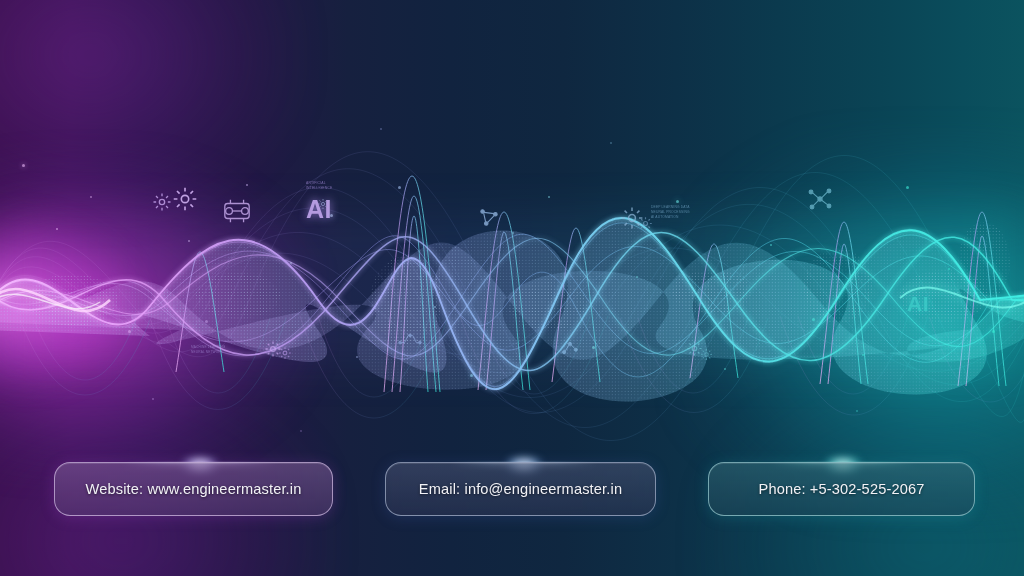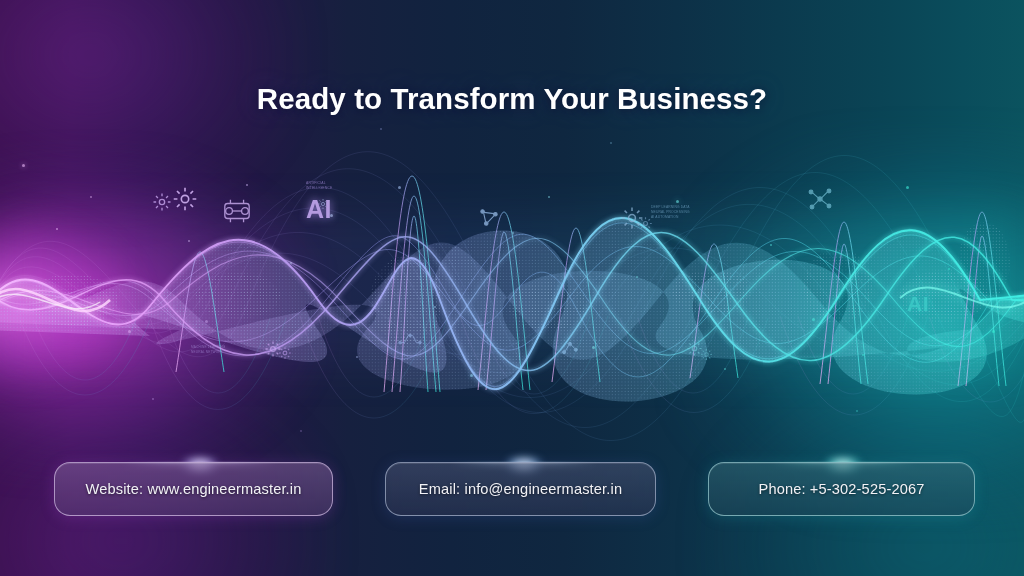--- a/index.html
+++ b/index.html
@@ -586,21 +586,20 @@
   <div class="dot" style="left:862px; top:354px; width:2px; height:2px; background:#46ecdc; opacity:.55;"></div>
   <div class="dot" style="left:906px; top:186px; width:3px; height:3px; background:#40eeda; opacity:.6;"></div>
   <div class="dot" style="left:948px; top:268px; width:2px; height:2px; background:#3cf0d8; opacity:.5;"></div>
   <div class="dot" style="left:992px; top:330px; width:3px; height:3px; background:#38f2d6; opacity:.58; box-shadow:0 0 6px #38f2d6;"></div>
   <div class="dot" style="left:152px; top:398px; width:2px; height:2px; background:#c8a0ee; opacity:.42;"></div>
   <div class="dot" style="left:380px; top:128px; width:2px; height:2px; background:#9aa8e8; opacity:.38;"></div>
   <div class="dot" style="left:610px; top:142px; width:2px; height:2px; background:#7ec0e0; opacity:.38;"></div>
   <div class="dot" style="left:856px; top:410px; width:2px; height:2px; background:#46dcd8; opacity:.4;"></div>
   <div class="dot" style="left:300px; top:430px; width:2px; height:2px; background:#a88cdc; opacity:.35;"></div>
 
-  <h1 id="headline">Ready to Transform Your Business?</h1>
 
   <div class="flare" id="flare-website">
     <span class="streak"></span>
     <span class="core"></span>
   </div>
   <div class="flare" id="flare-email">
     <span class="streak"></span>
     <span class="core"></span>
   </div>
   <div class="flare" id="flare-phone">

